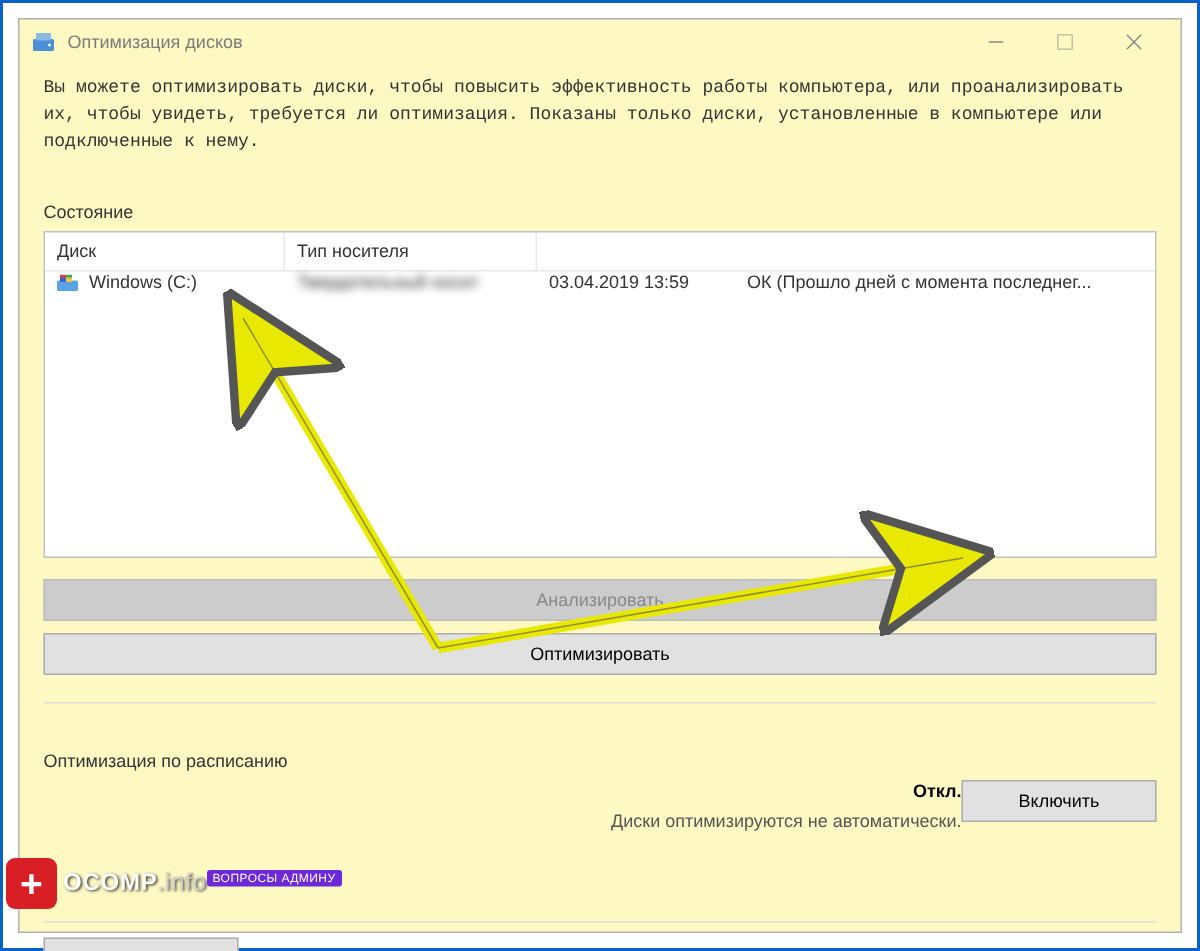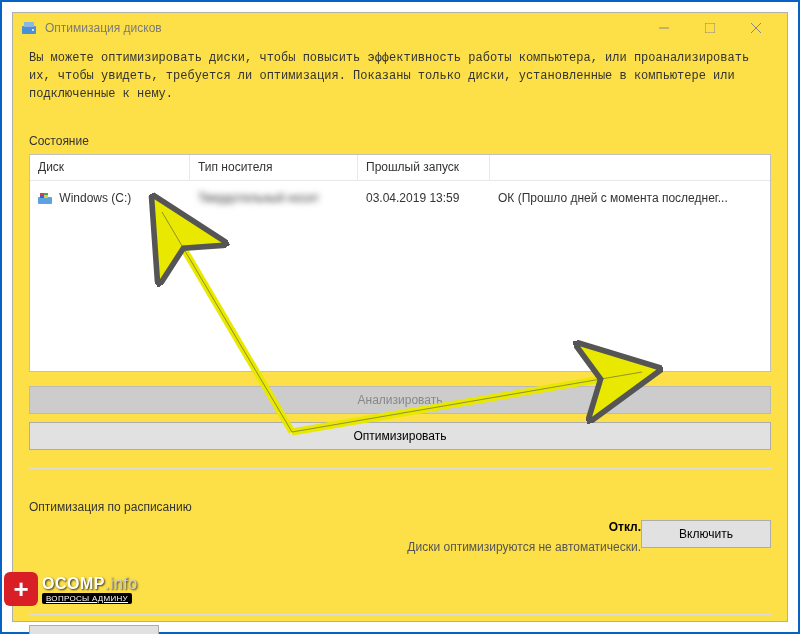--- a/index.html
+++ b/index.html
@@ -1,52 +1,52 @@
 <!DOCTYPE html>
 <html><head>
   <meta charset="utf-8">
   <style>
     * { box-sizing: border-box; margin: 0; padding: 0; font-family: 'Segoe UI', Tahoma, sans-serif; }
     body { width: 800px; height: 634px; background: #fff; position: relative; }
     .outer-border { width: 800px; height: 634px; border: 2px solid #0862c3; position: relative; background: #fff; }
-    .window { position: absolute; top: 10px; left: 10px; right: 10px; bottom: 10px; border: 1px solid #b0b0b0; background: #fde047; display: flex; flex-direction: column; }
+    .window { position: absolute; top: 10px; left: 10px; right: 10px; bottom: 10px; border: 1px solid #b0b0b0; background: #fef9c3; display: flex; flex-direction: column; }
     .titlebar { height: 36px; display: flex; align-items: center; padding: 0 8px; }
     .app-icon { width: 16px; height: 16px; margin-right: 8px; }
     .title-text { color: #7a7a7a; font-size: 12px; flex: 1; }
     .win-btns { display: flex; gap: 0; }
     .win-btn { width: 46px; height: 30px; display: flex; align-items: center; justify-content: center; color: #888; }
     .content { padding: 6px 16px 16px 16px; flex: 1; display: flex; flex-direction: column; }
     .description { font-size: 12px; color: #333; line-height: 1.5; margin-bottom: 14px; font-family: Liberation Mono, monospace; }
     .section-label { font-size: 12px; color: #333; margin-bottom: 6px; margin-top: 17px; }
     .drive-list { border: 1px solid #c0c0c0; height: 218px; background: #fff; }
     .list-header { display: flex; height: 26px; border-bottom: 1px solid #e8e8e8; }
     .list-header .col { font-size: 12px; color: #333; padding: 5px 8px; border-right: 1px solid #e8e8e8; }
-    .list-row { display: flex; height: 24px; align-items: flex-end; }
+    .list-row { display: flex; height: 24px; align-items: flex-start; }
     .list-row .cell { font-size: 12px; color: #333; padding: 0 8px; white-space: nowrap; overflow: hidden; text-overflow: ellipsis; }
     .col-disk { width: 160px; }
     .col-type { width: 168px; }
     .col-last { width: 132px; }
     .col-status { flex: 1; }
     .drive-icon { display: inline-block; width: 14px; height: 12px; vertical-align: middle; margin-right: 4px; }
     .blurred { filter: blur(3px); color: #aaa; }
     .btn-row { display: flex; justify-content: flex-end; gap: 8px; margin-top: 14px; margin-bottom: 18px; flex-direction: column; }
     .btn { min-width: 130px; height: 28px; font-size: 12px; border: 1px solid #adadad; background: #e1e1e1; display: flex; align-items: center; justify-content: center; cursor: pointer; }
     .btn.disabled { color: #888; background: #ccc; border-color: #bbb; cursor: default; }
     .divider { height: 1px; background: #ddd; margin: 0 0 14px 0; }
     .schedule-section { display: flex; justify-content: space-between; align-items: flex-start; margin-bottom: 60px; }
     .schedule-left { flex: 1; text-align: right; }
     .schedule-status { font-size: 12px; font-weight: bold; margin-left: 20px; margin-bottom: 6px; }
     .schedule-desc { font-size: 12px; color: #555; margin-left: 20px; }
     .footer { display: flex; padding-top: 10px; border-top: 1px solid #ddd; margin-top: auto; }
     .watermark { position: absolute; bottom: 26px; left: 2px; display: flex; align-items: center; z-index: 100; }
     .wm-plus { width: 34px; height: 34px; background: #d81f26; border-radius: 6px; display: flex; align-items: center; justify-content: center; color: #fff; font-size: 26px; font-weight: bold; margin-right: 4px; }
-    .wm-text { display: flex; flex-direction: column; }
+    .wm-text { display: flex; }
     .wm-main { font-size: 16px; font-weight: bold; color: #fff; text-shadow: 1px 1px 2px rgba(0,0,0,0.8); letter-spacing: 0.5px; }
     .wm-main .info { color: #d0d0d0; font-weight: normal; }
-    .wm-sub { font-size: 8px; background: #000000; color: #fff; padding: 1px 4px; border-radius: 2px; align-self: flex-start; letter-spacing: 0.3px; text-decoration: underline; }
+    .wm-sub { font-size: 8px; background: #6d28d9; color: #fff; padding: 1px 4px; border-radius: 2px; align-self: flex-start; letter-spacing: 0.3px; }
     .annotation-svg { position: absolute; top: 0; left: 0; width: 100%; height: 100%; pointer-events: none; z-index: 50; }
   </style>
 </head>
 <body>
 
 <div class="outer-border">
   <div class="window">
     <div class="titlebar">
       <span class="app-icon">
         <svg viewBox="0 0 16 16">
@@ -78,21 +78,20 @@
 
     <div class="content">
       <p class="description">Вы можете оптимизировать диски, чтобы повысить эффективность работы  компьютера, или проанализировать их, чтобы увидеть, требуется ли оптимизация. Показаны только диски, установленные в компьютере или подключенные к нему.</p>
 
       <div class="section-label">Состояние</div>
 
       <div class="drive-list">
         <div class="list-header">
           <div class="col col-disk">Диск</div>
           <div class="col col-type">Тип носителя</div>
-          <div class="col col-last">Прошлый запуск</div>
         </div>
         <div class="list-row">
           <div class="cell col-disk">
             <span class="drive-icon">
               <svg viewBox="0 0 14 12">
                   <rect x="0" y="4" width="14" height="7" fill="#5ba3e0" rx="1"></rect>
                   <rect x="2" y="0" width="4" height="5" fill="#d84040"></rect>
                   <rect x="6" y="0" width="4" height="5" fill="#40a850"></rect>
                   <rect x="2" y="2" width="4" height="3" fill="#4060d8"></rect>
                   <rect x="6" y="2" width="4" height="3" fill="#e8c840"></rect>

